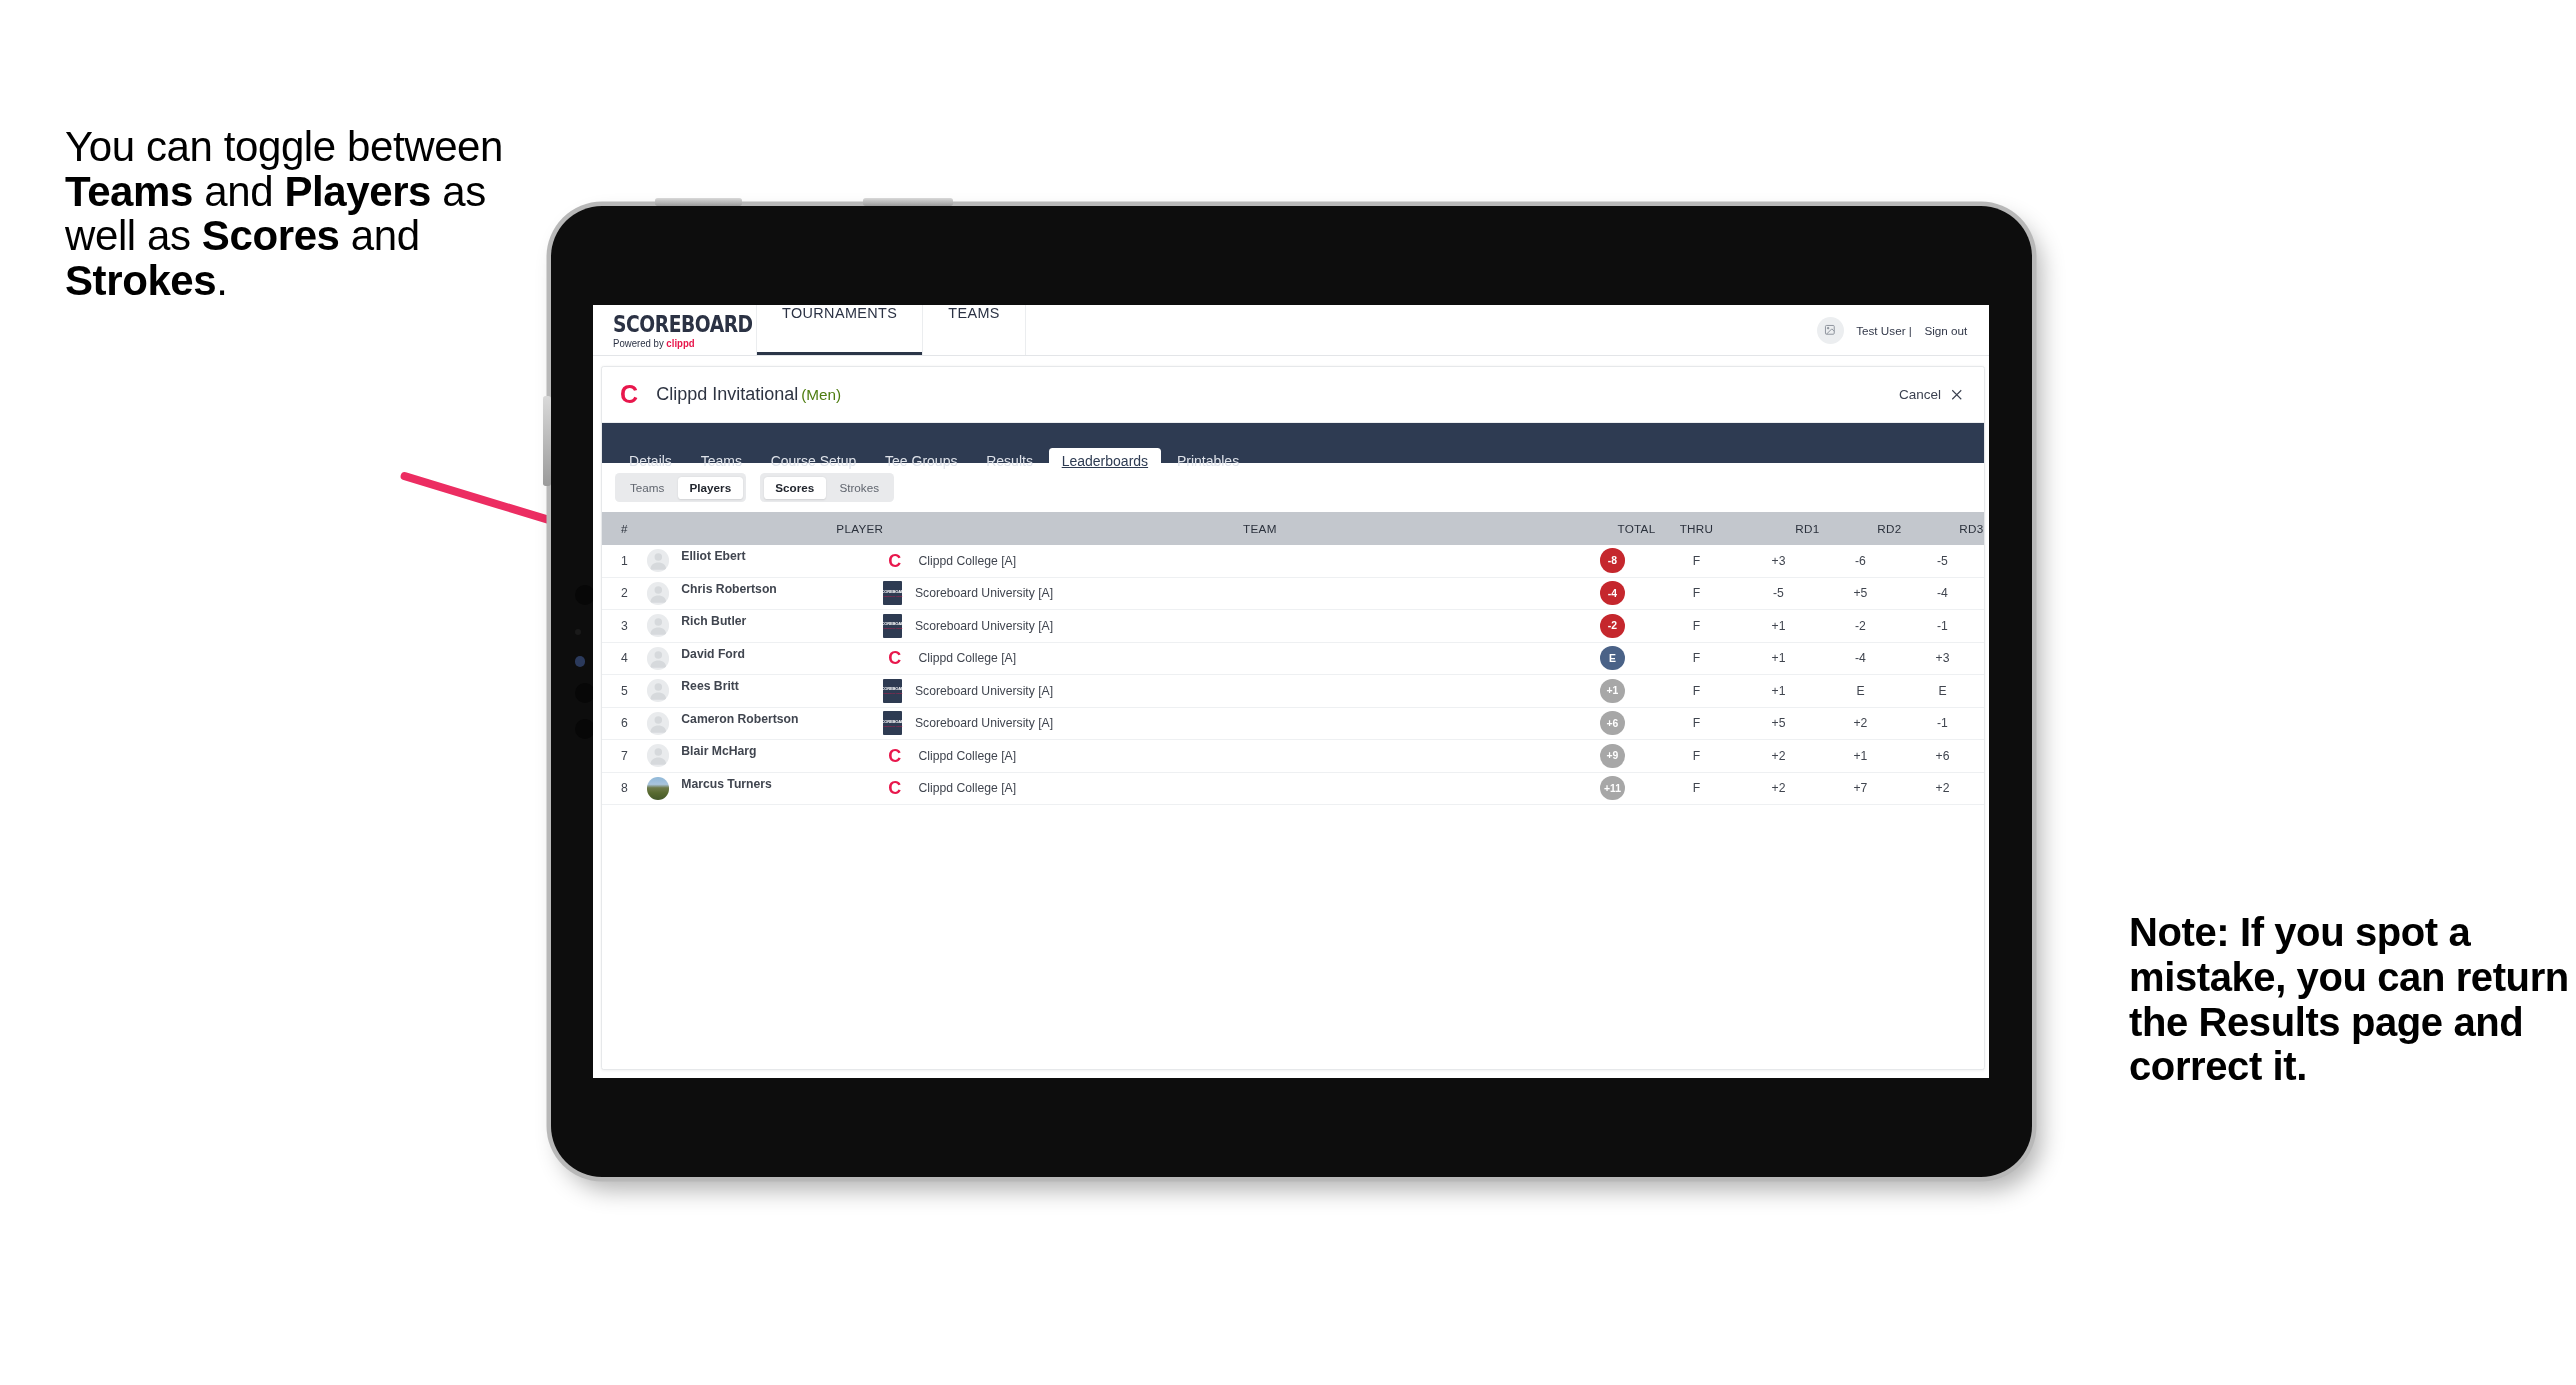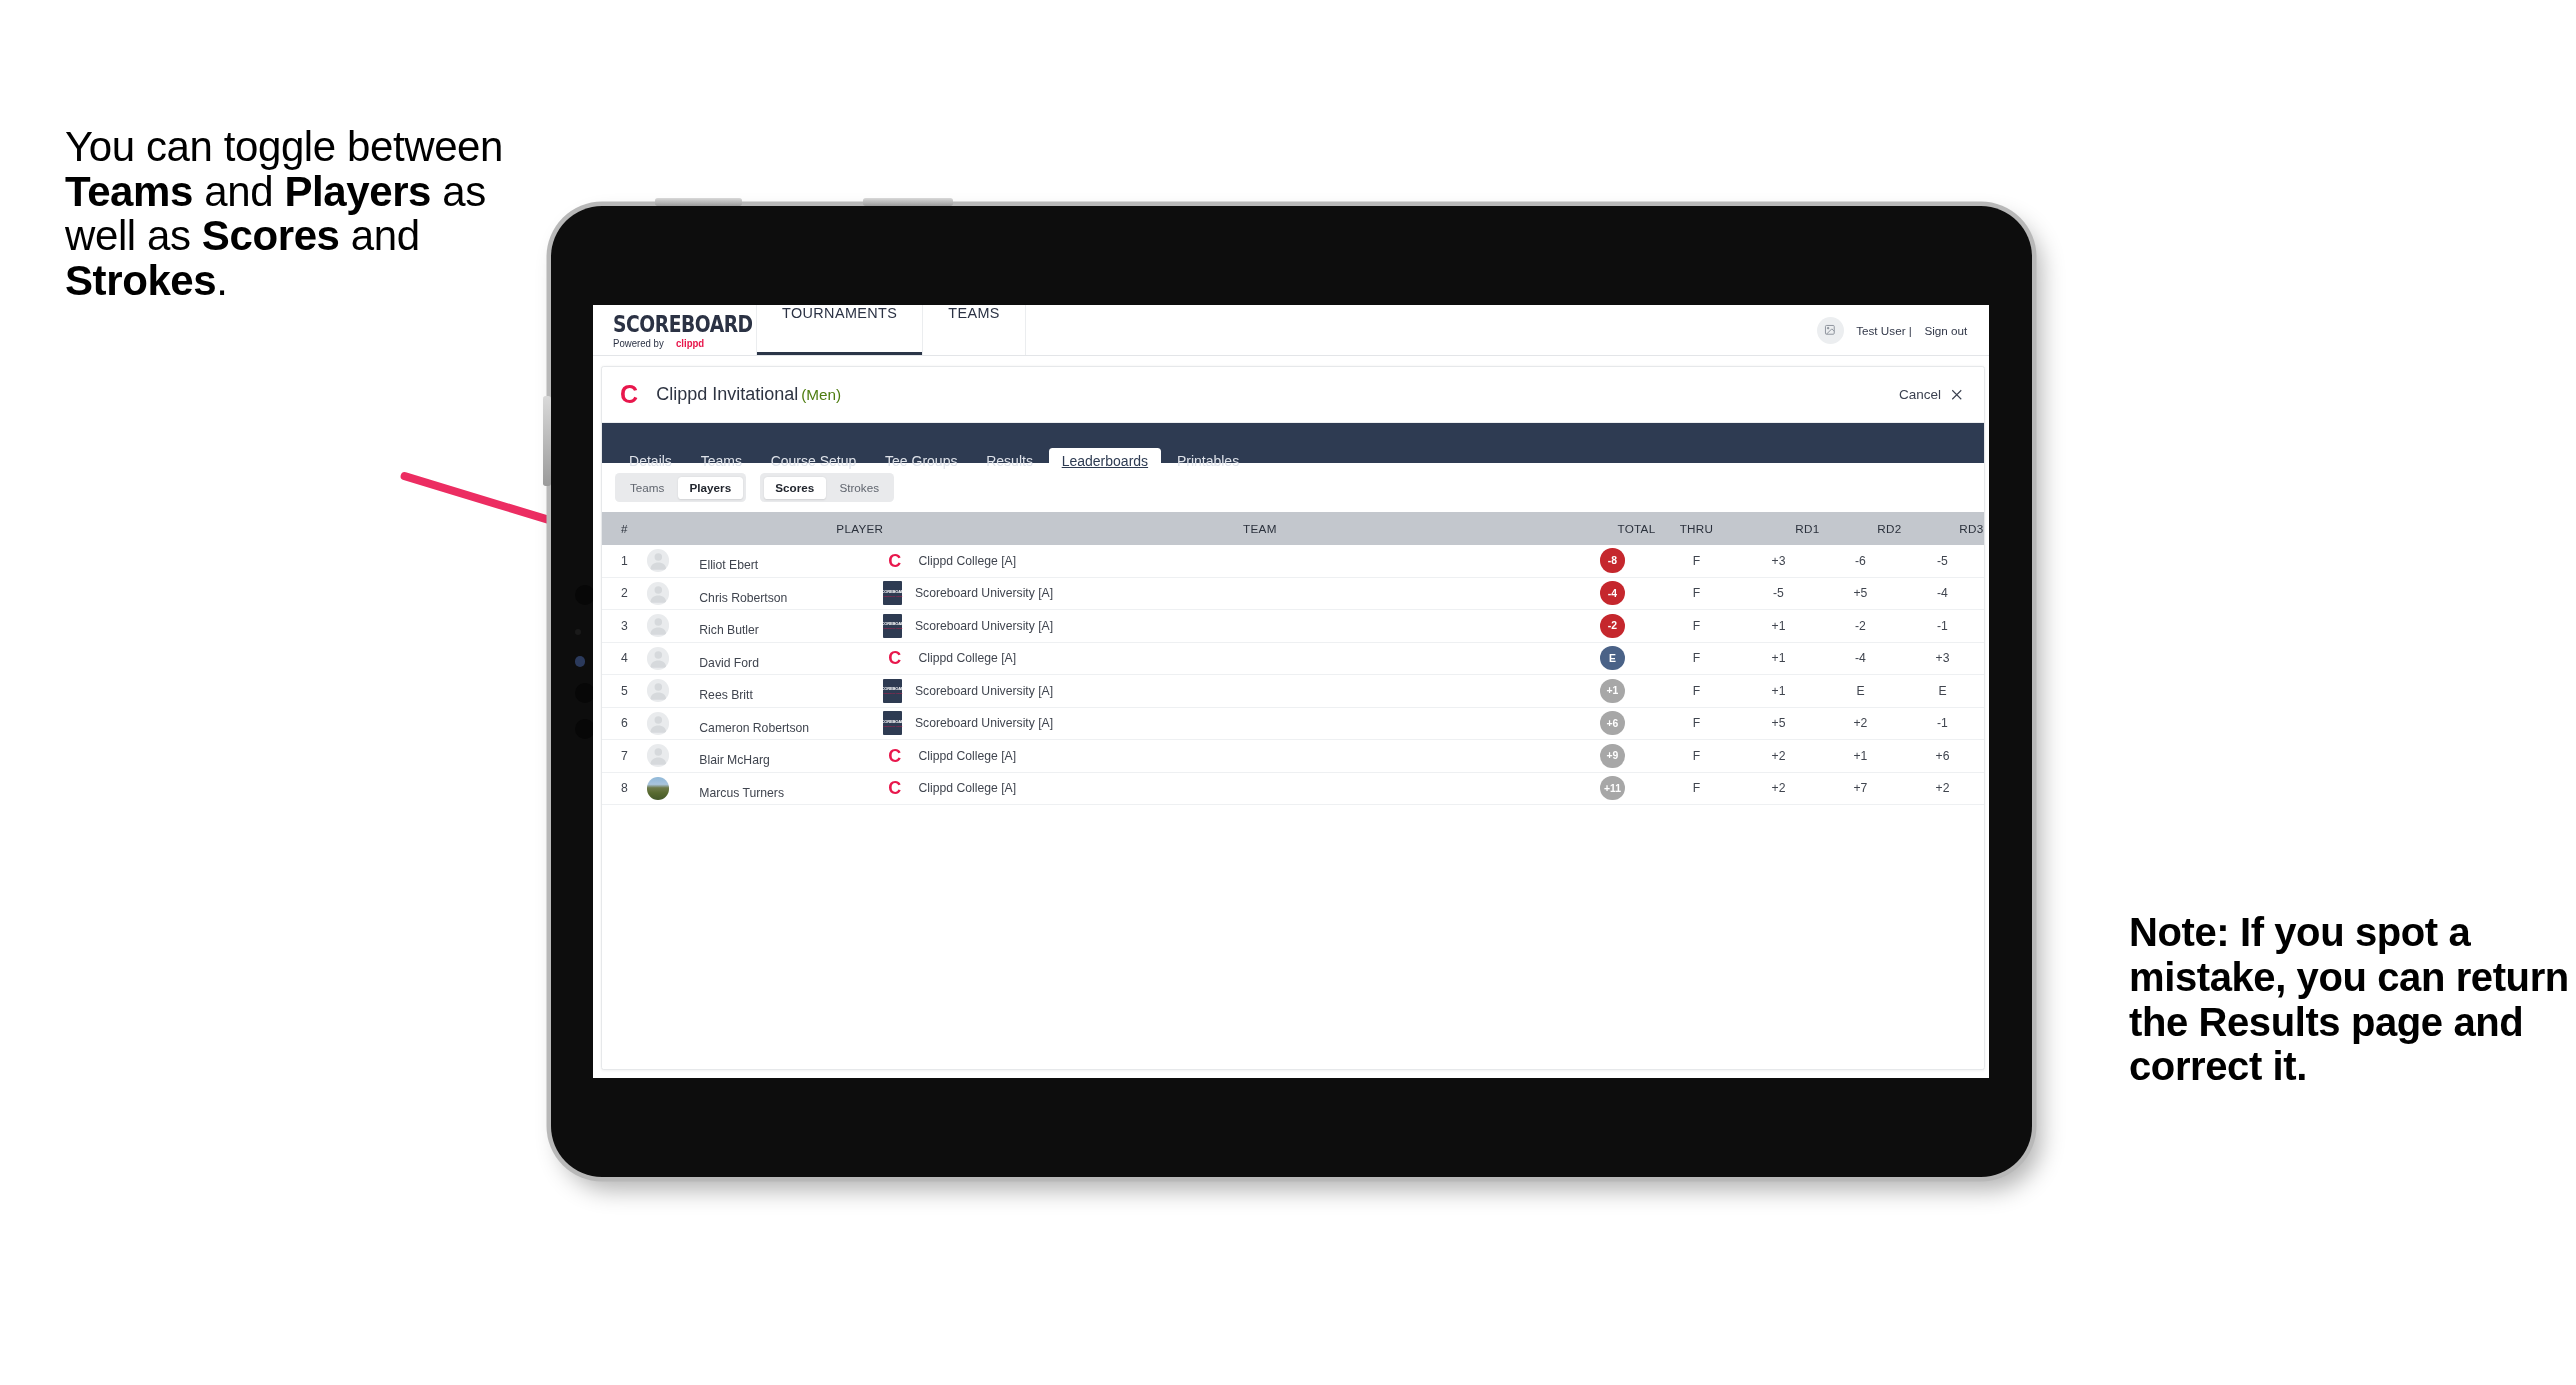--- a/index.html
+++ b/index.html
@@ -96,21 +96,21 @@
     letter-spacing: -0.5px;
     color: #2b3244;
     transform: scaleX(0.92);
     transform-origin: left center;
     line-height: 1;
   }
   .brand-sub {
     font-size: 10px; color:#2b3244; margin-top:2.7px; line-height:1;
     transform: scaleX(0.96); transform-origin:left center;
   }
-  .brand-sub .ct { color:#e8174c; font-weight:700;margin-left:10px; }
+  .brand-sub .ct { color:#e8174c; font-weight:700; }
   .topnav-tabs { display:flex; align-items:stretch; }
   .tnav {
     display:flex; align-items:flex-start;
     padding: 0 25px;
     font-size: 14.4px;
     color:#2b3244;
     letter-spacing: 0.4px;
     border-right:0.9px solid #ebedef;
     cursor:pointer;
     position: relative;
@@ -225,21 +225,21 @@
 
   table.lb tbody td {
     height: 32.5px;
     font-size: 12.2px;
     color:#40454f;
     border-bottom:0.9px solid #eef0f2;
     padding:0;
     vertical-align:middle;
   }
   .cell-rank { text-align:center; color:#51565f; }
-  .cell-player { display:flex; align-items:flex-end; gap:30px; }
+  .cell-player { display:flex; align-items:flex-start; gap:12px;font-weight:bold; }
   .pav {
     width:22.6px; height:22.6px; border-radius:50%;
     background:#e9ebed; flex:0 0 22.6px;
     display:flex; align-items:center; justify-content:center;
     overflow:hidden;
   }
   .pav.photo {
     background: linear-gradient(#8fb8d8 0%, #a9c4dd 32%, #6e7a4a 47%, #57692f 70%, #44582a 100%);
   }
   .cell-team { display:flex; align-items:center; gap:12.6px; }

